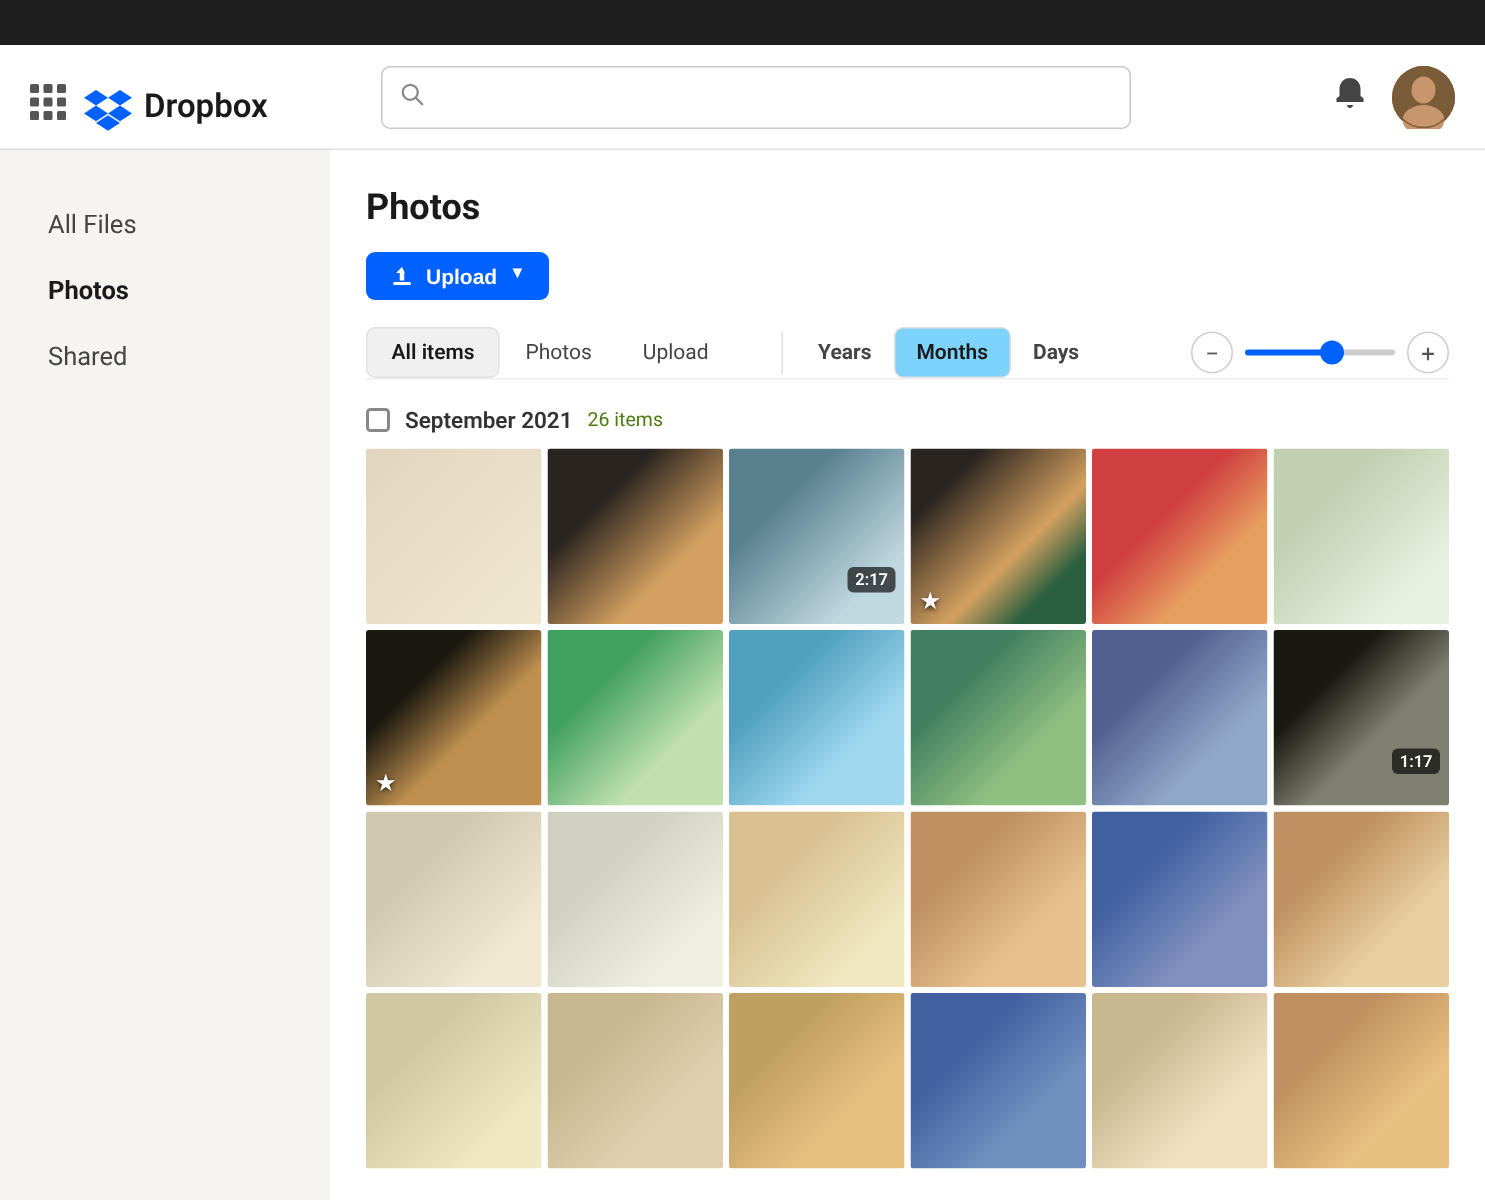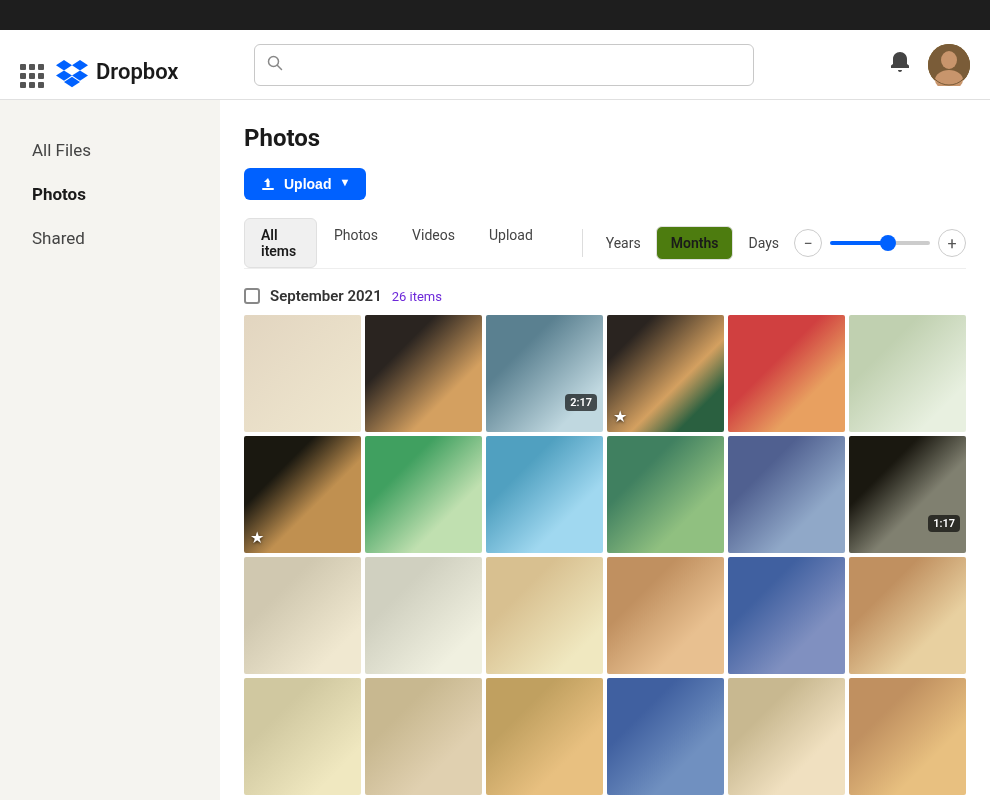--- a/index.html
+++ b/index.html
@@ -8,21 +8,21 @@
     
     .topbar {
       background: #1e1e1e;
       height: 30px;
     }
     .header {
       display: flex; align-items: center; background: #fff; height: 70px;
       padding: 0 20px; border-bottom: 1px solid #e0e0e0;
       gap: 16px;
     }
-    .header-left { display: flex; align-items: flex-end; gap: 12px; margin-top: 14px; }
+    .header-left { display: flex; align-items: flex-start; gap: 12px; margin-top: 14px; }
     .grid-icon { display: grid; grid-template-columns: repeat(3,6px); gap: 3px; cursor: pointer; }
     .grid-icon span { width: 6px; height: 6px; background: #555; border-radius: 1px; display: block; }
     .logo { display: flex; align-items: center; gap: 8px; }
     .logo-icon { width: 32px; height: 32px; }
     .logo-text { font-size: 22px; font-weight: 600; color: #1a1a1a; }
     .search-bar {
       flex: 1; max-width: 500px; margin: 0 auto;
       display: flex; align-items: center;
       border: 1.5px solid #c8c8c8; border-radius: 6px; padding: 0 12px; height: 42px; background: #fff;
     }
@@ -65,32 +65,33 @@
     .filter-tab {
       padding: 8px 16px; font-size: 14px; color: #444; cursor: pointer; border-radius: 6px;
       border: 1.5px solid transparent;
     }
     .filter-tab.active { background: #f0f0f0; font-weight: 600; color: #1a1a1a; border-color: #e0e0e0; }
     .filter-divider { width: 1px; height: 28px; background: #ddd; margin: 0 8px; }
     .view-tabs { display: flex; gap: 0; }
     .view-tab {
       padding: 8px 14px; font-size: 14px; color: #444; cursor: pointer; border-radius: 6px;
       border: 1.5px solid transparent;
-    }
-    .view-tab.active { background: #4d7c0f; font-weight: 600; color: #1a1a1a; border-color: #e0e0e0; }
+      font-weight: bold;
+    }
+    .view-tab.active { background: #7dd3fc; font-weight: 600; color: #1a1a1a; border-color: #e0e0e0; }
     .zoom-control { display: flex; align-items: center; gap: 8px; margin-left: auto; }
     .zoom-btn { width: 28px; height: 28px; border: 1.5px solid #ccc; border-radius: 50%; background: #fff; display: flex; align-items: center; justify-content: center; cursor: pointer; font-size: 16px; color: #555; }
     .zoom-slider { -webkit-appearance: none; appearance: none; width: 100px; height: 4px; border-radius: 2px; background: linear-gradient(to right, #0061ff 60%, #ccc 60%); outline: none; cursor: pointer; }
     .zoom-slider::-webkit-slider-thumb { -webkit-appearance: none; width: 16px; height: 16px; border-radius: 50%; background: #0061ff; cursor: pointer; }
 
     
     .section-header { display: flex; align-items: center; gap: 10px; margin-bottom: 10px; }
     .section-checkbox { width: 16px; height: 16px; border: 2px solid #888; border-radius: 3px; cursor: pointer; }
     .section-title { font-size: 15px; font-weight: 600; color: #333; }
-    .section-count { font-size: 13px; color: #6d28d9; }
+    .section-count { font-size: 13px; color: #4d7c0f; }
 
     
     .photo-grid { display: grid; grid-template-columns: repeat(6, 1fr); gap: 4px; margin-bottom: 4px; }
     .photo-item {
       position: relative; aspect-ratio: 1; overflow: hidden; cursor: pointer; border-radius: 2px;
     }
     .photo-item .photo-bg {
       width: 100%; height: 100%; background-size: cover; background-position: center;
       transition: transform 0.2s;
     }
@@ -215,23 +216,20 @@
     
     <div class="filter-bar">
       <div class="filter-tabs">
         <div class="filter-tab active">
           <span>All items</span>
         </div>
         <div class="filter-tab">
           <span>Photos</span>
         </div>
         <div class="filter-tab">
-          <span>Videos</span>
-        </div>
-        <div class="filter-tab">
           <span>Upload</span>
         </div>
       </div>
       <div class="filter-divider"></div>
       <div class="view-tabs">
         <div class="view-tab">
           <span>Years</span>
         </div>
         <div class="view-tab active">
           <span>Months</span>

